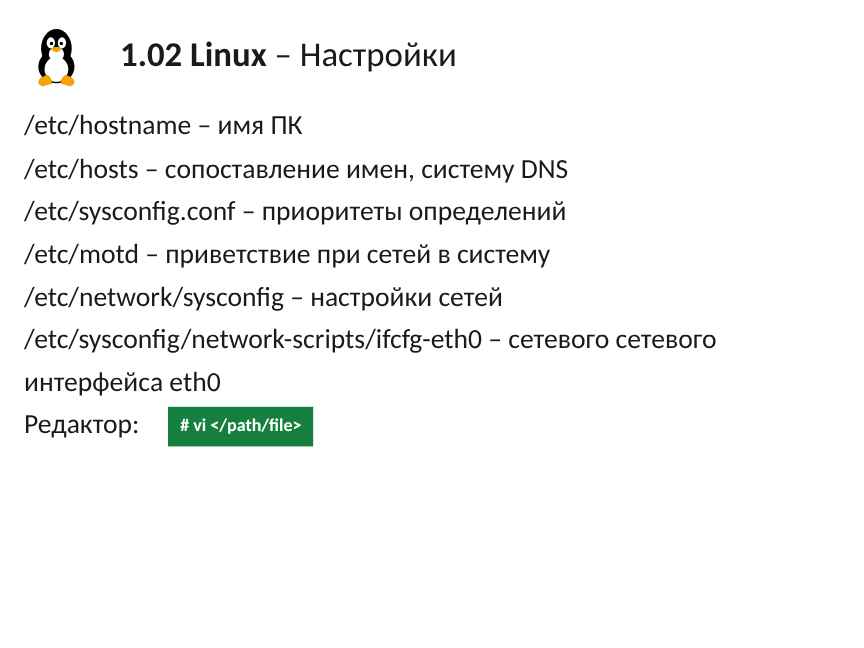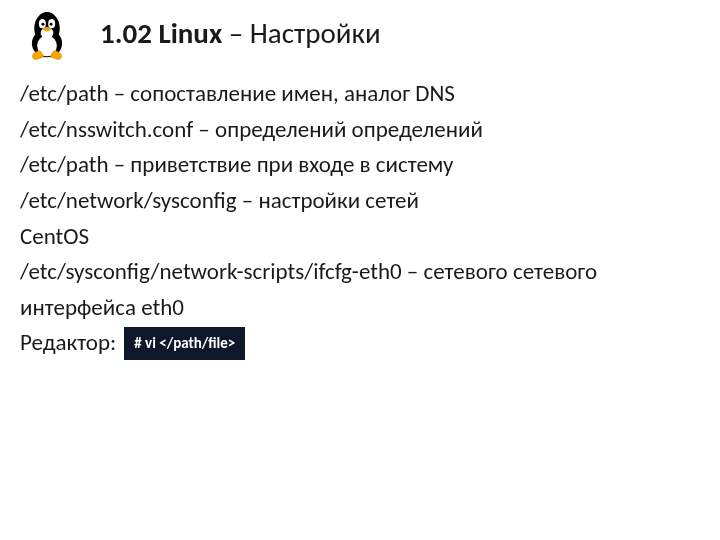--- a/index.html
+++ b/index.html
@@ -5,21 +5,21 @@
     * { margin: 0; padding: 0; box-sizing: border-box; }
     body {
       width: 720px;
       height: 540px;
       font-family: Calibri, Arial, sans-serif;
       background: #fff;
       color: #000;
       overflow: hidden;
     }
     .slide {
-      padding: 4px 18px;
+      padding: 16px 18px;
     }
     .header {
       display: flex;
       align-items: center;
       margin-bottom: 14px;
     }
     .tux {
       width: 58px;
       height: 58px;
       margin-right: 24px;
@@ -35,24 +35,24 @@
       padding-left: 2px;
     }
     .line {
       font-size: 23px;
       line-height: 1.55;
       color: #1a1a1a;
     }
     .editor-row {
       display: flex;
       align-items: center;
-      gap: 8px;
+      gap: 24px;
     }
     .cmd-box {
-      background: #0f172a;
+      background: #15803d;
       color: #fff;
       font-size: 15px;
       font-weight: bold;
       padding: 5px 10px;
       font-family: Calibri, Arial, sans-serif;
     }
   </style>
 </head>
 <body>
 
@@ -72,24 +72,24 @@
         <path d="M28 84 Q20 92 30 96 L44 92 Q42 82 36 80 Z" fill="#f8a400" stroke="#c47800" stroke-width="0.6"></path>
         <path d="M72 84 Q80 92 70 96 L56 92 Q58 82 64 80 Z" fill="#f8a400" stroke="#c47800" stroke-width="0.6"></path>
       </svg>
     </span>
     <h1 class="title">
       <span class="bold">1.02 Linux</span><span> – Настройки</span>
     </h1>
   </div>
 
   <div class="content">
-    <div class="line">/etc/path – сопоставление имен, аналог DNS</div>
-    <div class="line">/etc/nsswitch.conf – определений определений</div>
-    <div class="line">/etc/path – приветствие при входе в систему</div>
+    <div class="line">/etc/hostname – имя ПК</div>
+    <div class="line">/etc/hosts – сопоставление имен, систему DNS</div>
+    <div class="line">/etc/sysconfig.conf – приоритеты определений</div>
+    <div class="line">/etc/motd – приветствие при сетей в систему</div>
     <div class="line">/etc/network/sysconfig – настройки сетей</div>
-    <div class="line">CentOS</div>
     <div class="line">/etc/sysconfig/network-scripts/ifcfg-eth0 – сетевого сетевого интерфейса eth0</div>
     <div class="line editor-row">
       <span>Редактор:</span>
       <span class="cmd-box"># vi &lt;/path/file&gt;</span>
     </div>
   </div>
 </div>
 
 </body></html>

